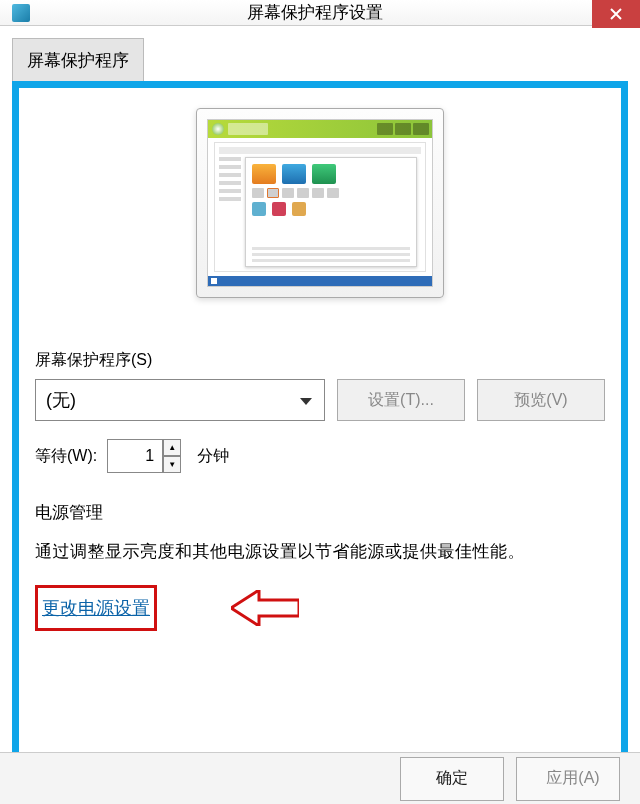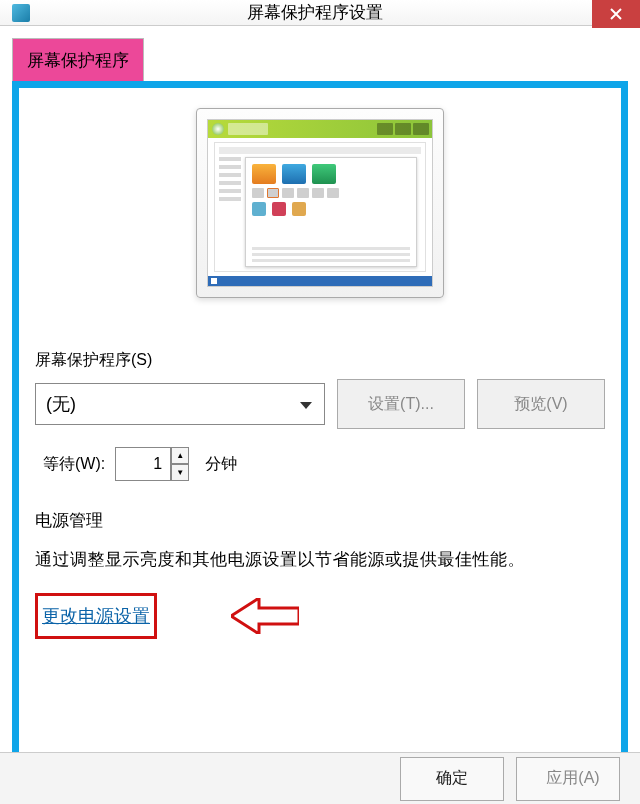--- a/index.html
+++ b/index.html
@@ -2,21 +2,21 @@
 <html><head>
 <meta charset="utf-8">
 <style>
 * { box-sizing: border-box; margin: 0; padding: 0; font-family: "Microsoft YaHei", "Segoe UI", sans-serif; }
 body { width: 640px; height: 804px; background: #fff; overflow: hidden; }
 .titlebar { height: 26px; background: linear-gradient(#fff,#f4f4f4); display: flex; align-items: center; border-bottom: 1px solid #ccc; position: relative; }
 .app-icon { width: 18px; height: 18px; margin-left: 12px; background: linear-gradient(135deg,#4fb9e0,#1a7da8); border-radius: 2px; }
 .title-text { flex: 1; text-align: center; font-size: 17px; color: #000; margin-right: 40px; }
 .close-btn { position: absolute; right: 0; top: 0; width: 48px; height: 28px; background: #c94040; color: #fff; display: flex; align-items: center; justify-content: center; font-size: 16px; }
 .tab-strip { margin: 12px 0 0 12px; display: flex; }
-.tab { padding: 10px 14px; border: 1px solid #bbb; border-bottom: none; background: #ec4899; font-size: 17px; color: #000; }
+.tab { padding: 10px 14px; border: 1px solid #bbb; border-bottom: none; background: #e5e5e5; font-size: 17px; color: #000; }
 .tab-panel { margin: 0 12px 12px 12px; border: 7px solid #0ea5e9; margin-top: -1px; padding: 20px 16px 14px 16px; height: 680px; position: relative; }
 .monitor-wrap { display: flex; justify-content: center; margin-bottom: 38px; }
 .monitor { width: 248px; }
 .monitor-frame { border: 1px solid #aaa; border-radius: 4px; padding: 10px; background: linear-gradient(#fdfdfd,#f1f1f1); box-shadow: 0 2px 6px rgba(0,0,0,0.15); }
 .screen { height: 168px; background: #fff; border: 1px solid #ccc; position: relative; overflow: hidden; }
 .taskbar-top { height: 18px; background: linear-gradient(90deg,#b7da3b,#8cc43a); position: relative; }
 .taskbar-top::before { content: ""; position: absolute; left: 4px; top: 3px; width: 12px; height: 12px; border-radius: 50%; background: radial-gradient(#fff,#6fb930); }
 .taskbar-top::after { content: ""; position: absolute; left: 20px; top: 3px; width: 40px; height: 12px; background: rgba(255,255,255,0.45); border-radius: 1px; }
 .tb-right { position: absolute; right: 3px; top: 3px; display: flex; gap: 2px; }
 .tb-right span { width: 16px; height: 12px; background: rgba(0,0,0,0.3); border-radius: 1px; }
@@ -38,24 +38,24 @@
 .thumb-row .mini.sel { border: 1px solid #e0762f; }
 .lines { position: absolute; left: 6px; right: 6px; bottom: 4px; }
 .lines div { height: 3px; background: #e2e2e2; margin-top: 3px; }
 .taskbar-bottom { position: absolute; left: 0; right: 0; bottom: 0; height: 10px; background: #2e6cb8; }
 .taskbar-bottom::before { content: ""; position: absolute; left: 3px; top: 2px; width: 6px; height: 6px; background: #fff; }
 .monitor-stand { height: 14px; }
 .sub { font-size: 16px; color: #000; margin-bottom: 8px; }
 .row { display: flex; align-items: center; gap: 12px; margin-bottom: 18px; }
 .combo { flex: 0 0 290px; height: 42px; border: 1px solid #888; background: #fff; display: flex; align-items: center; padding: 0 10px; font-size: 18px; position: relative; }
 .combo::after { content: ""; position: absolute; right: 12px; top: 50%; margin-top: -2px; border-left: 6px solid transparent; border-right: 6px solid transparent; border-top: 7px solid #333; }
-.btn { height: 50px; border: 1px solid #aaa; background: #f0f0f0; font-size: 16px; color: #555; display: flex; align-items: center; justify-content: center; flex: 1; }
+.btn { height: 42px; border: 1px solid #aaa; background: #f0f0f0; font-size: 16px; color: #555; display: flex; align-items: center; justify-content: center; flex: 1; }
 .btn.disabled { background: #f0f0f0; color: #888; }
 .row2 { display: flex; align-items: center; gap: 10px; margin-bottom: 28px; }
-.lbl2 { font-size: 16px; margin-left: 8px; }
+.lbl2 { font-size: 16px; }
 .spinner-wrap { display: flex; align-items: center; }
 .spinner { width: 56px; height: 34px; border: 1px solid #888; text-align: right; padding-right: 8px; font-size: 16px; line-height: 32px; }
 .spin-btns { display: flex; flex-direction: column; }
 .spin-btns button { width: 18px; height: 17px; border: 1px solid #888; background: #f5f5f5; font-size: 8px; line-height: 1; padding: 0; }
 .unit { font-size: 16px; color: #000; margin-left: 6px; }
 .chk { display: flex; align-items: center; gap: 8px; margin-left: 48px; font-size: 17px; }
 .chk-box { width: 18px; height: 18px; border: 1px solid #777; background: #fff; }
 .sec-title { font-size: 17px; margin-bottom: 16px; }
 .desc { font-size: 17px; margin-bottom: 22px; letter-spacing: 0.5px; }
 .link-wrap { display: inline-block; border: 3px solid #d01010; padding: 8px 4px; position: relative; }

